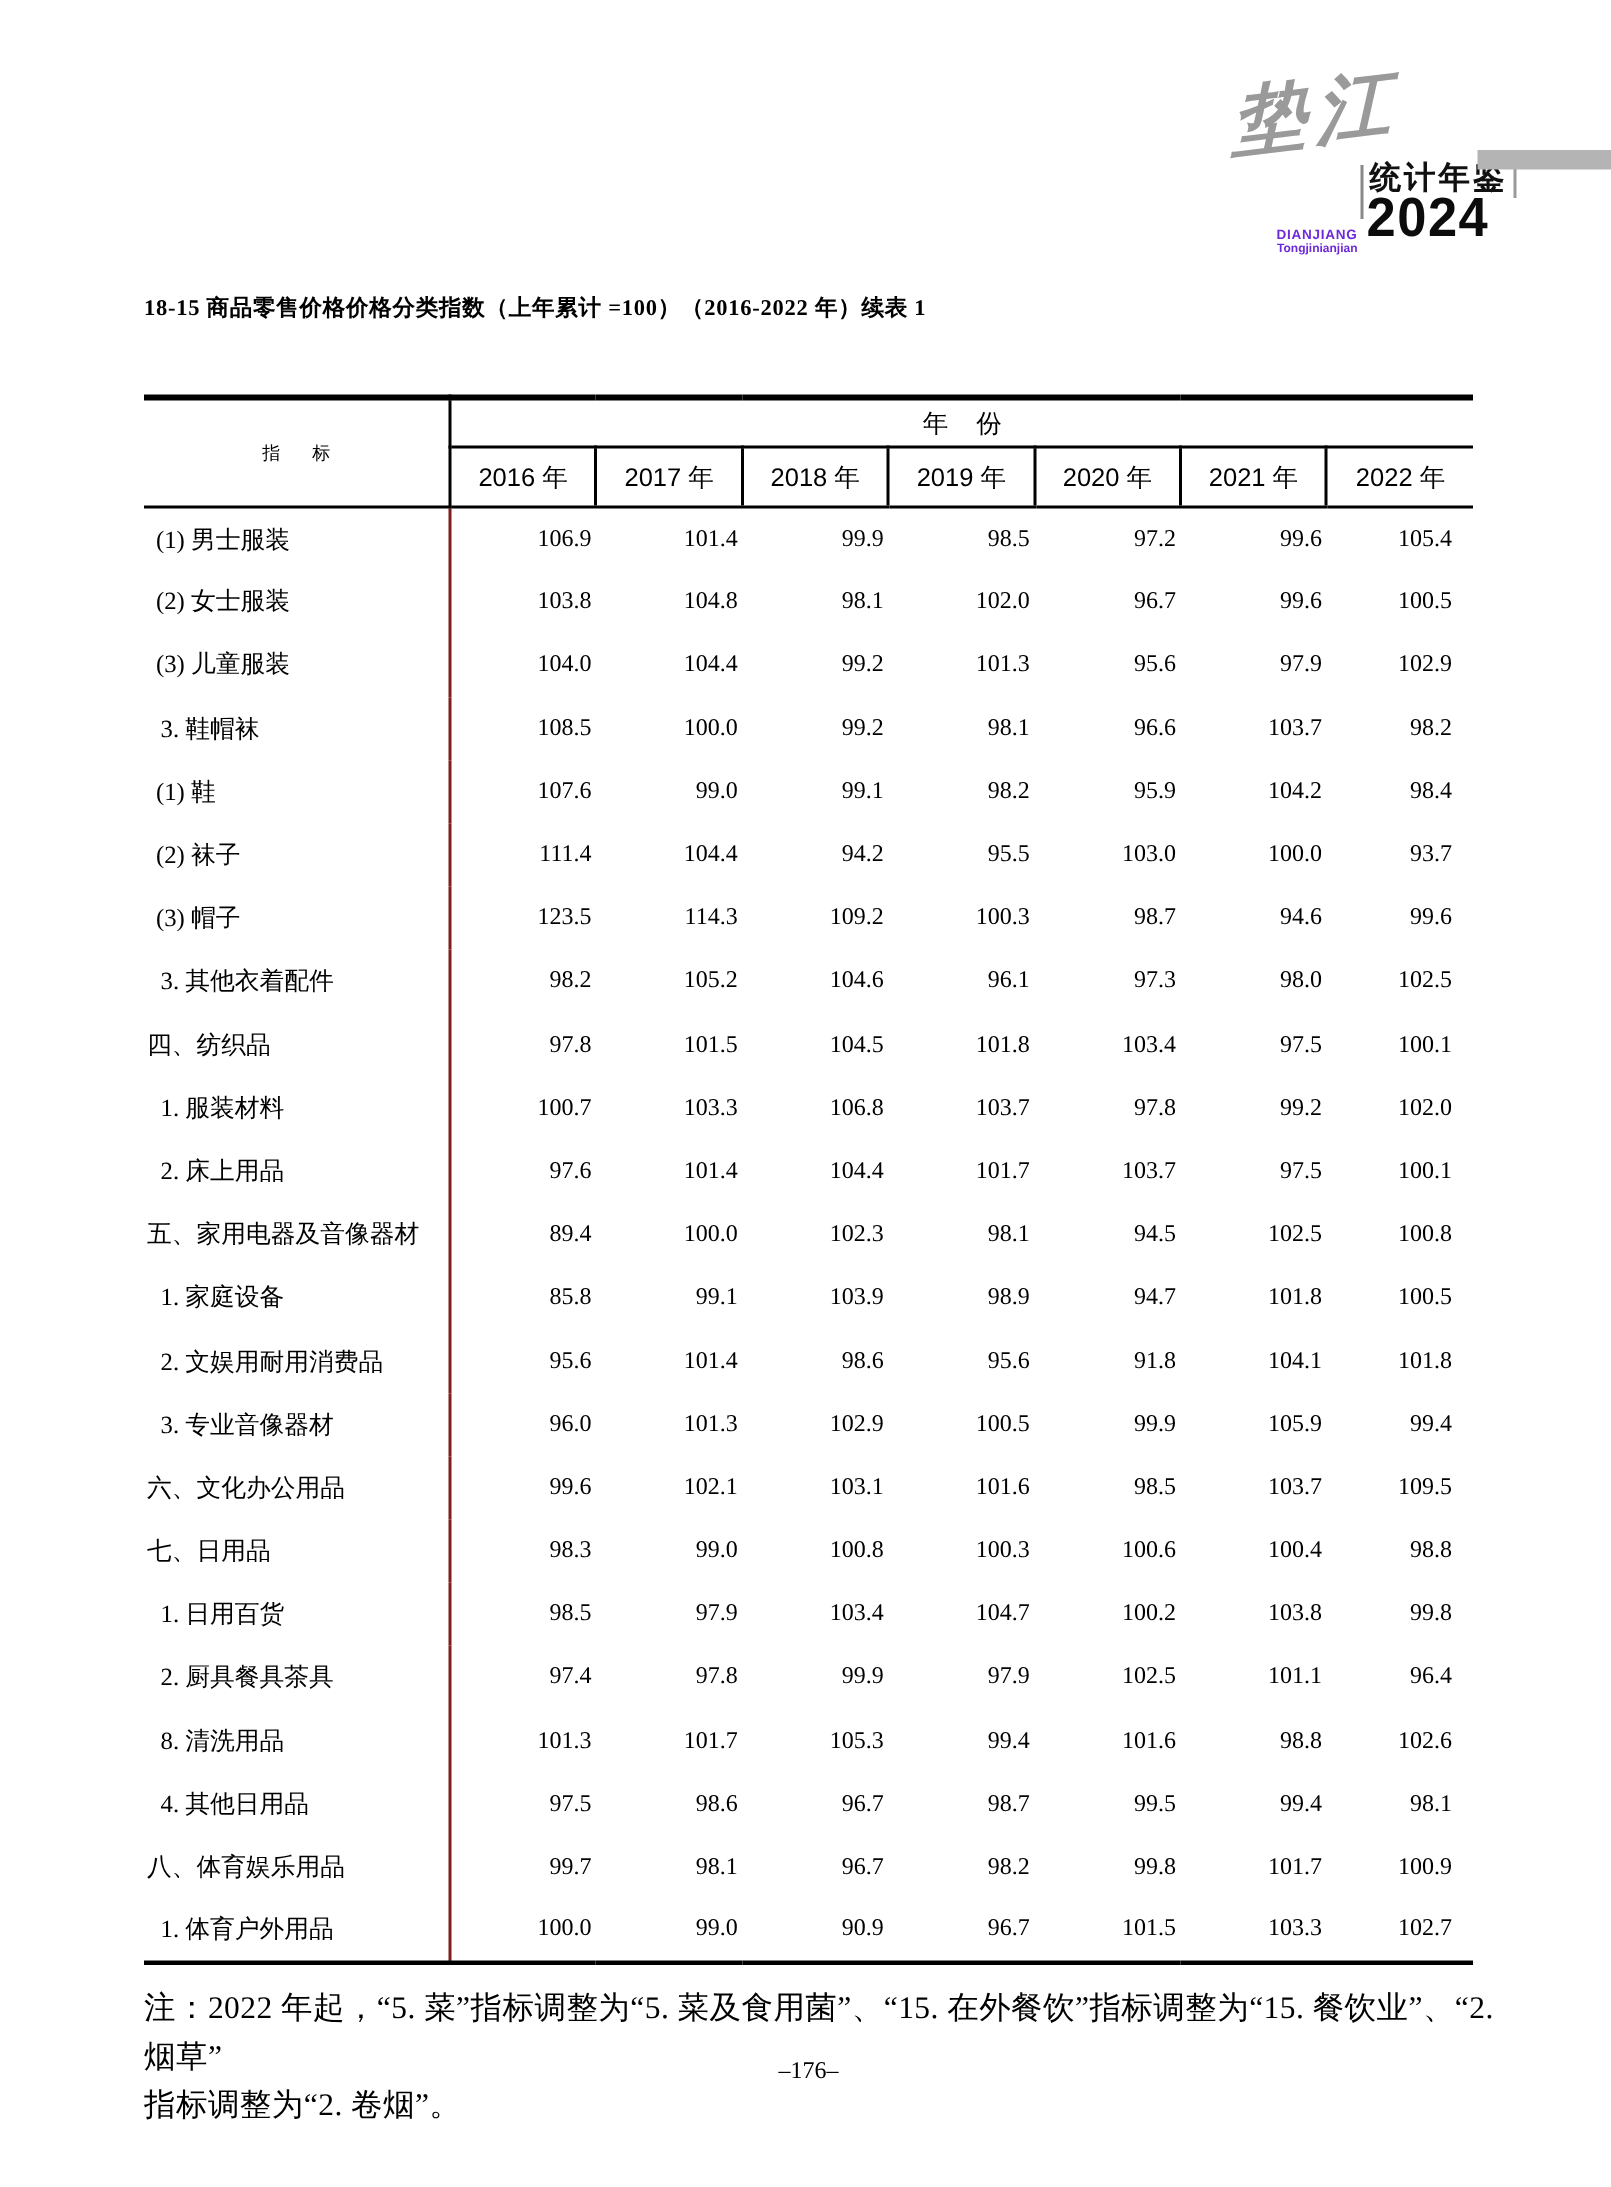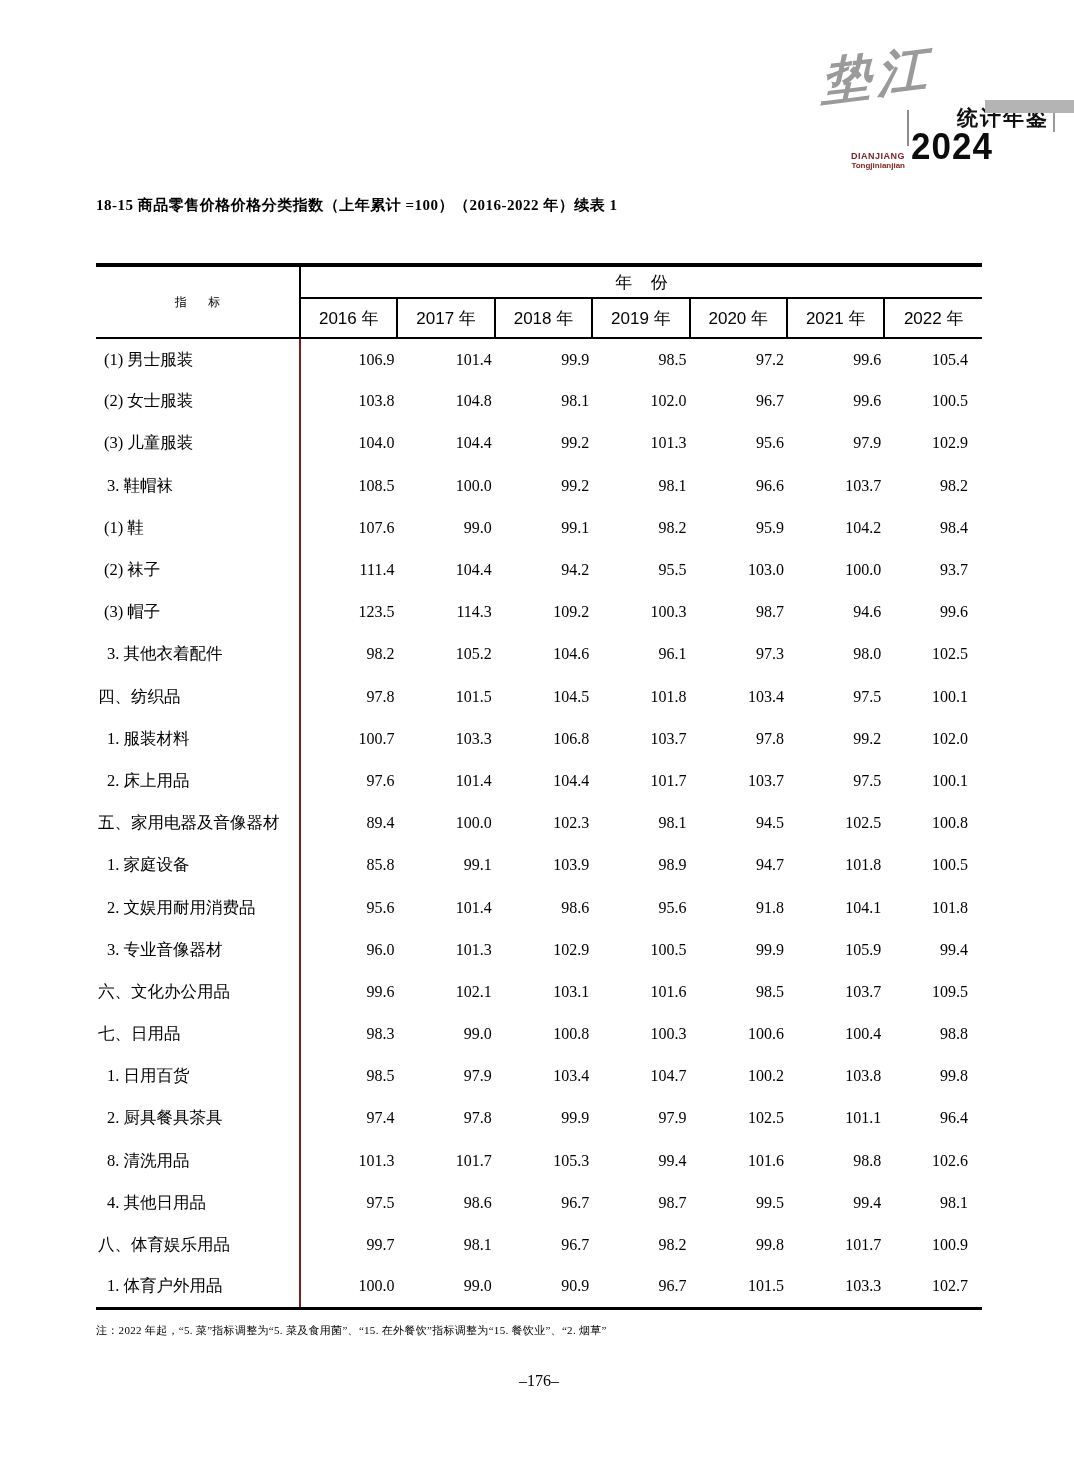--- a/index.html
+++ b/index.html
@@ -18,30 +18,30 @@
   .logo-calligraphy {
     position: absolute; left: 6px; top: 6px;
     font-size: 50px; font-weight: bold; color: #9a9a9a;
     font-style: italic; transform: rotate(-7deg) skewX(-6deg);
     letter-spacing: 6px; line-height: 1;
   }
   .logo-en {
     position: absolute; left: 0px; top: 108px; width: 90px;
     text-align: right; line-height: 1.1;
     font-family: "Liberation Sans", sans-serif;
-    font-weight: bold; color: #7f1d1d;
+    font-weight: bold; color: #6d28d9;
   }
   .logo-en .l1 { font-size: 9px; letter-spacing: 0.5px; }
   .logo-en .l2 { font-size: 8px; }
   .logo-divider { position: absolute; left: 92px; top: 66px; width: 2px; height: 36px; background: #8a8a8a; }
   .logo-series {
     position: absolute; left: 98px; top: 60px;
     font-family: "Liberation Sans", sans-serif;
     font-weight: 900; font-size: 21px; letter-spacing: 2px; color: #111;
-    border-right: 2px solid #9a9a9a; padding-right: 4px; margin-left: 44px;
+    border-right: 2px solid #9a9a9a; padding-right: 4px;
   }
   .logo-year {
     position: absolute; left: 96px; top: 84px;
     font-family: "Liberation Sans", sans-serif;
     font-weight: 900; font-size: 35px; letter-spacing: 1px; color: #0c0c0c;
     line-height: 1; transform: scaleY(1.05);
   }
   .logo-bar { position: absolute; left: 985px; top: 100px; width: 89px; height: 13px; background: #b4b4b4; }
 
   
@@ -81,21 +81,21 @@
   td.label { border-right: 2px solid #7f1d1d; white-space: nowrap; overflow: hidden; }
   td.label.section { padding-left: 2px; }
   td.label.num     { padding-left: 11px; }
   td.label.paren   { padding-left: 8px; }
   td.val { text-align: right; padding-right: 3px; font-size: 16px; }
   td.val:last-child { padding-right: 14px; margin-top: 47px; }
 
   
   .note {
     position: absolute; left: 96px; top: 1322px; width: 920px;
-    font-size: 11px; line-height: 1.55; letter-spacing: 0.3px;
+    font-size: 21px; line-height: 1.55; letter-spacing: 0.3px;
   }
   .page-number {
     position: absolute; left: 96px; top: 1372px; width: 886px;
     text-align: center; font-size: 16px;
   }
 </style>
 </head>
 <body>
 
 <div class="logo-wrap">
@@ -367,14 +367,15 @@
         <td class="val">96.7</td>
         <td class="val">101.5</td>
         <td class="val">103.3</td>
         <td class="val">102.7</td>
       </tr>
     </tbody>
 </table>
 
 <div class="note">
   <div>注：2022 年起，“5. 菜”指标调整为“5. 菜及食用菌”、“15. 在外餐饮”指标调整为“15. 餐饮业”、“2. 烟草”</div>
+  <div>指标调整为“2. 卷烟”。</div>
 </div>
 <div class="page-number">–176–</div>
 
 </body></html>

